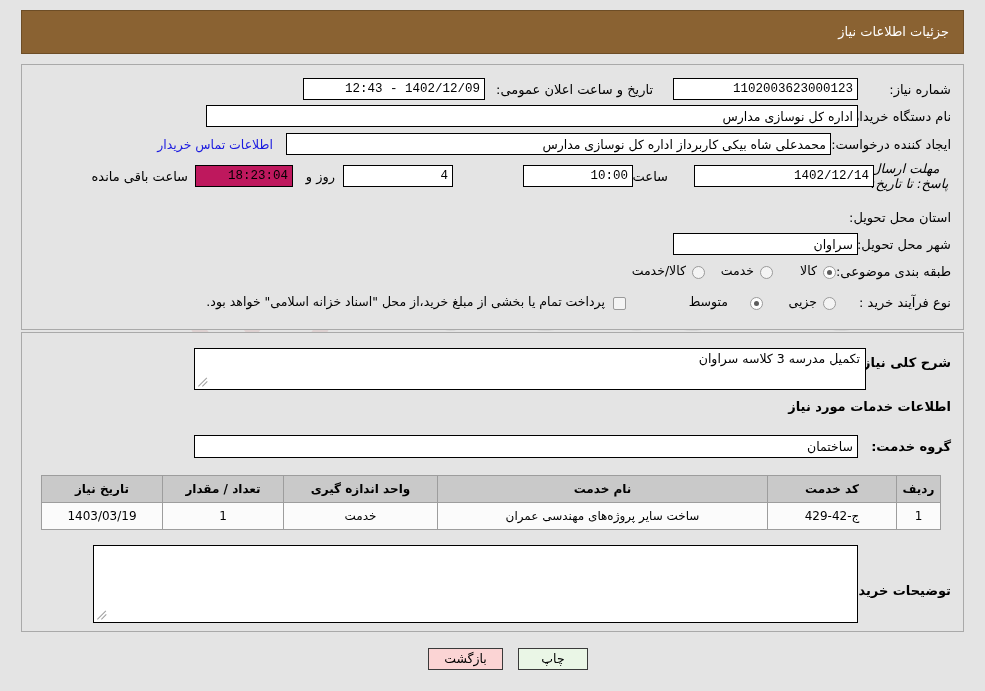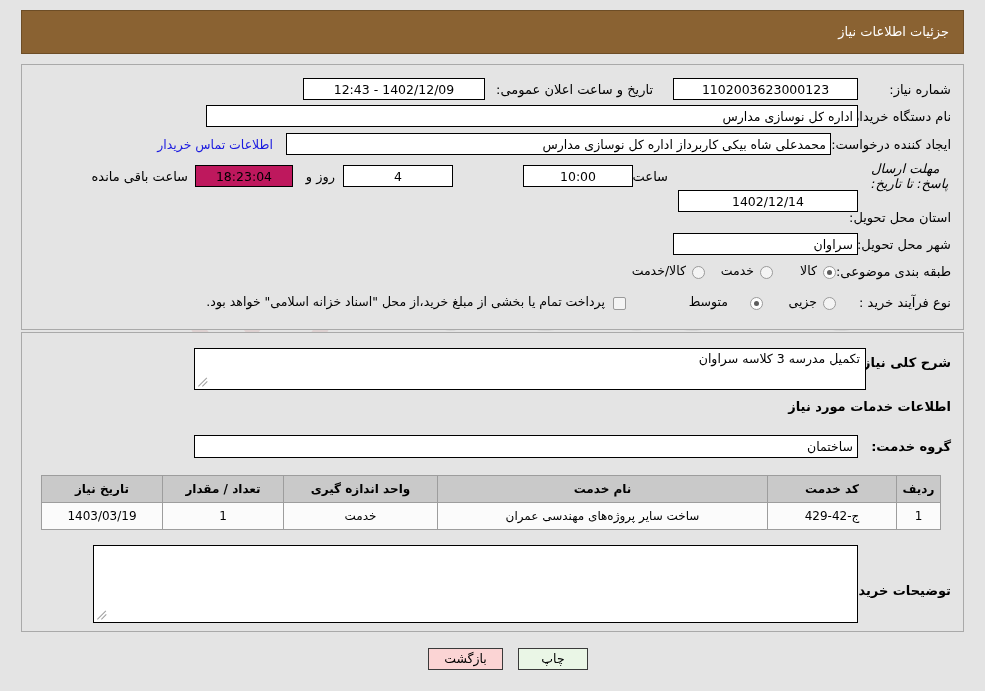--- a/index.html
+++ b/index.html
@@ -44,21 +44,21 @@
   .fld{
     position:absolute;box-sizing:border-box;
     background:#ffffff;border:1px solid #000000;
     font-family:"DejaVu Sans","Liberation Sans",sans-serif;
     font-size:12.5px;
     padding:1px 4px 0 4px;
     line-height:19px;
     white-space:nowrap;overflow:hidden;
     text-align:right;
   }
-  .fld.ctr{text-align:center;}
+  .fld.ctr{font-family:Liberation Mono, monospace;}
   .fld.cream{background:#be185d;}
 
   .linkblue{
     position:absolute;color:#1a1ae0;font-size:12.5px;white-space:nowrap;
     cursor:pointer;
   }
 
   
   .radio{
     position:absolute;width:13px;height:13px;border-radius:50%;
@@ -143,21 +143,21 @@
     <div class="fld ctr" style="right:478px;top:13px;width:182px;height:22px;">1402/12/09 - 12:43</div>
 
     <div class="lbl" style="right:12px;top:44px;">نام دستگاه خریدار:</div>
     <div class="fld" style="right:105px;top:40px;width:652px;height:22px;">اداره کل نوسازی مدارس</div>
 
     <div class="lbl" style="right:12px;top:72px;">ایجاد کننده درخواست:</div>
     <div class="fld" style="right:132px;top:68px;width:545px;height:22px;">محمدعلی شاه بیکی کاربرداز اداره کل نوسازی مدارس</div>
     <div class="linkblue" style="right:690px;top:72px;">اطلاعات تماس خریدار</div>
 
     <div class="lbl" style="right:4px;top:96px;width:88px;line-height:15px;white-space:normal;font-style:italic;">مهلت ارسال پاسخ: تا تاریخ:</div>
-    <div class="fld ctr" style="right:105px;top:100px;width:180px;height:22px;margin-top:25px;">1402/12/14</div>
+    <div class="fld ctr" style="right:89px;top:100px;width:180px;height:22px;">1402/12/14</div>
     <div class="lbl" style="right:295px;top:104px;">ساعت</div>
     <div class="fld ctr" style="right:330px;top:100px;width:110px;height:22px;">10:00</div>
     <div class="fld ctr" style="right:510px;top:100px;width:110px;height:22px;">4</div>
     <div class="lbl" style="right:628px;top:104px;">روز و</div>
     <div class="fld ctr cream" style="right:670px;top:100px;width:98px;height:22px;">18:23:04</div>
     <div class="lbl" style="right:775px;top:104px;">ساعت باقی مانده</div>
 
     <div class="lbl" style="right:12px;top:145px;">استان محل تحویل:</div>
 
     <div class="lbl" style="right:12px;top:172px;">شهر محل تحویل:</div>

